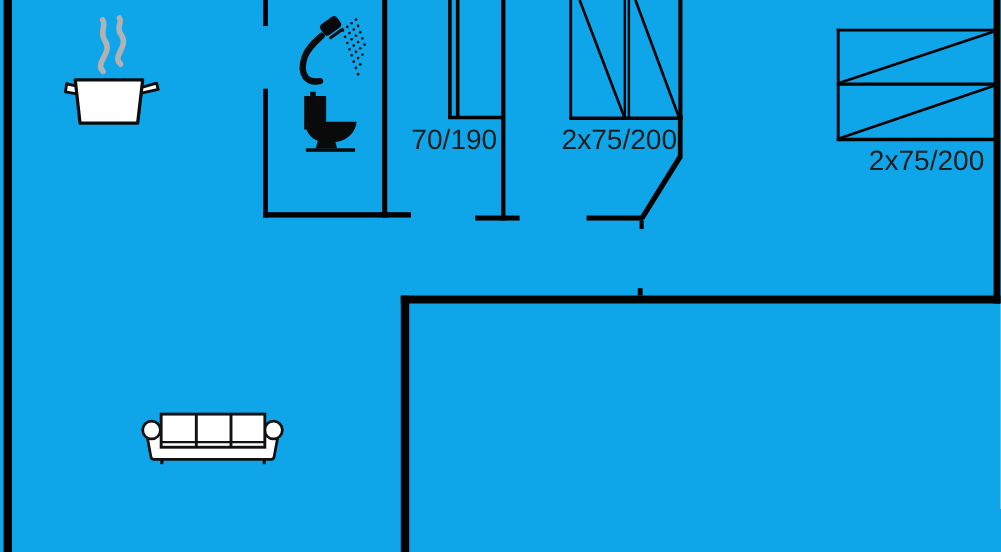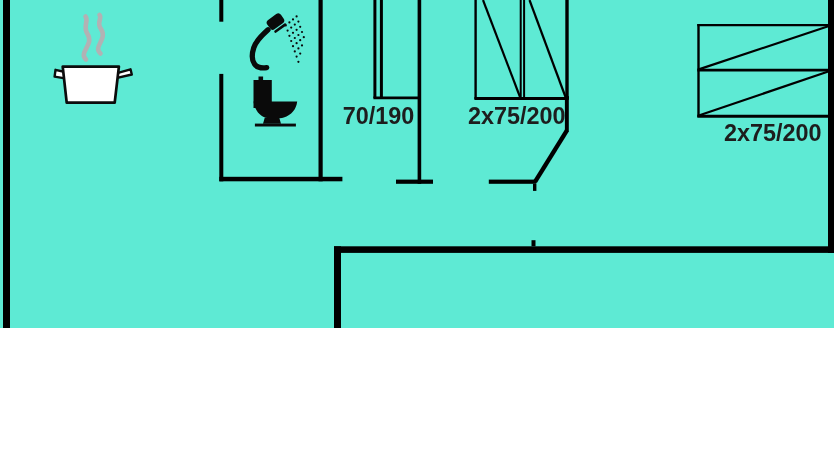--- a/index.html
+++ b/index.html
@@ -1,16 +1,16 @@
 <!DOCTYPE html>
 <html><head>
 <meta charset="utf-8">
 <style>
   html,body{margin:0;padding:0;background:#ffffff;}
-  .plan{position:relative;width:834px;height:328px;background:#5eead4;overflow:hidden;font-weight:bold;}
+  .plan{position:relative;width:834px;height:460px;background:#0ea5e9;overflow:hidden;}
   svg{display:block;}
   text{font-family:"Liberation Sans",sans-serif;fill:#1d1d1d;}
 </style>
 </head>
 <body>
 <div class="plan">
 <svg width="834" height="460" viewBox="0 0 834 460">
 
   <rect x="10" y="0" width="209" height="460" fill="none"></rect>
 

